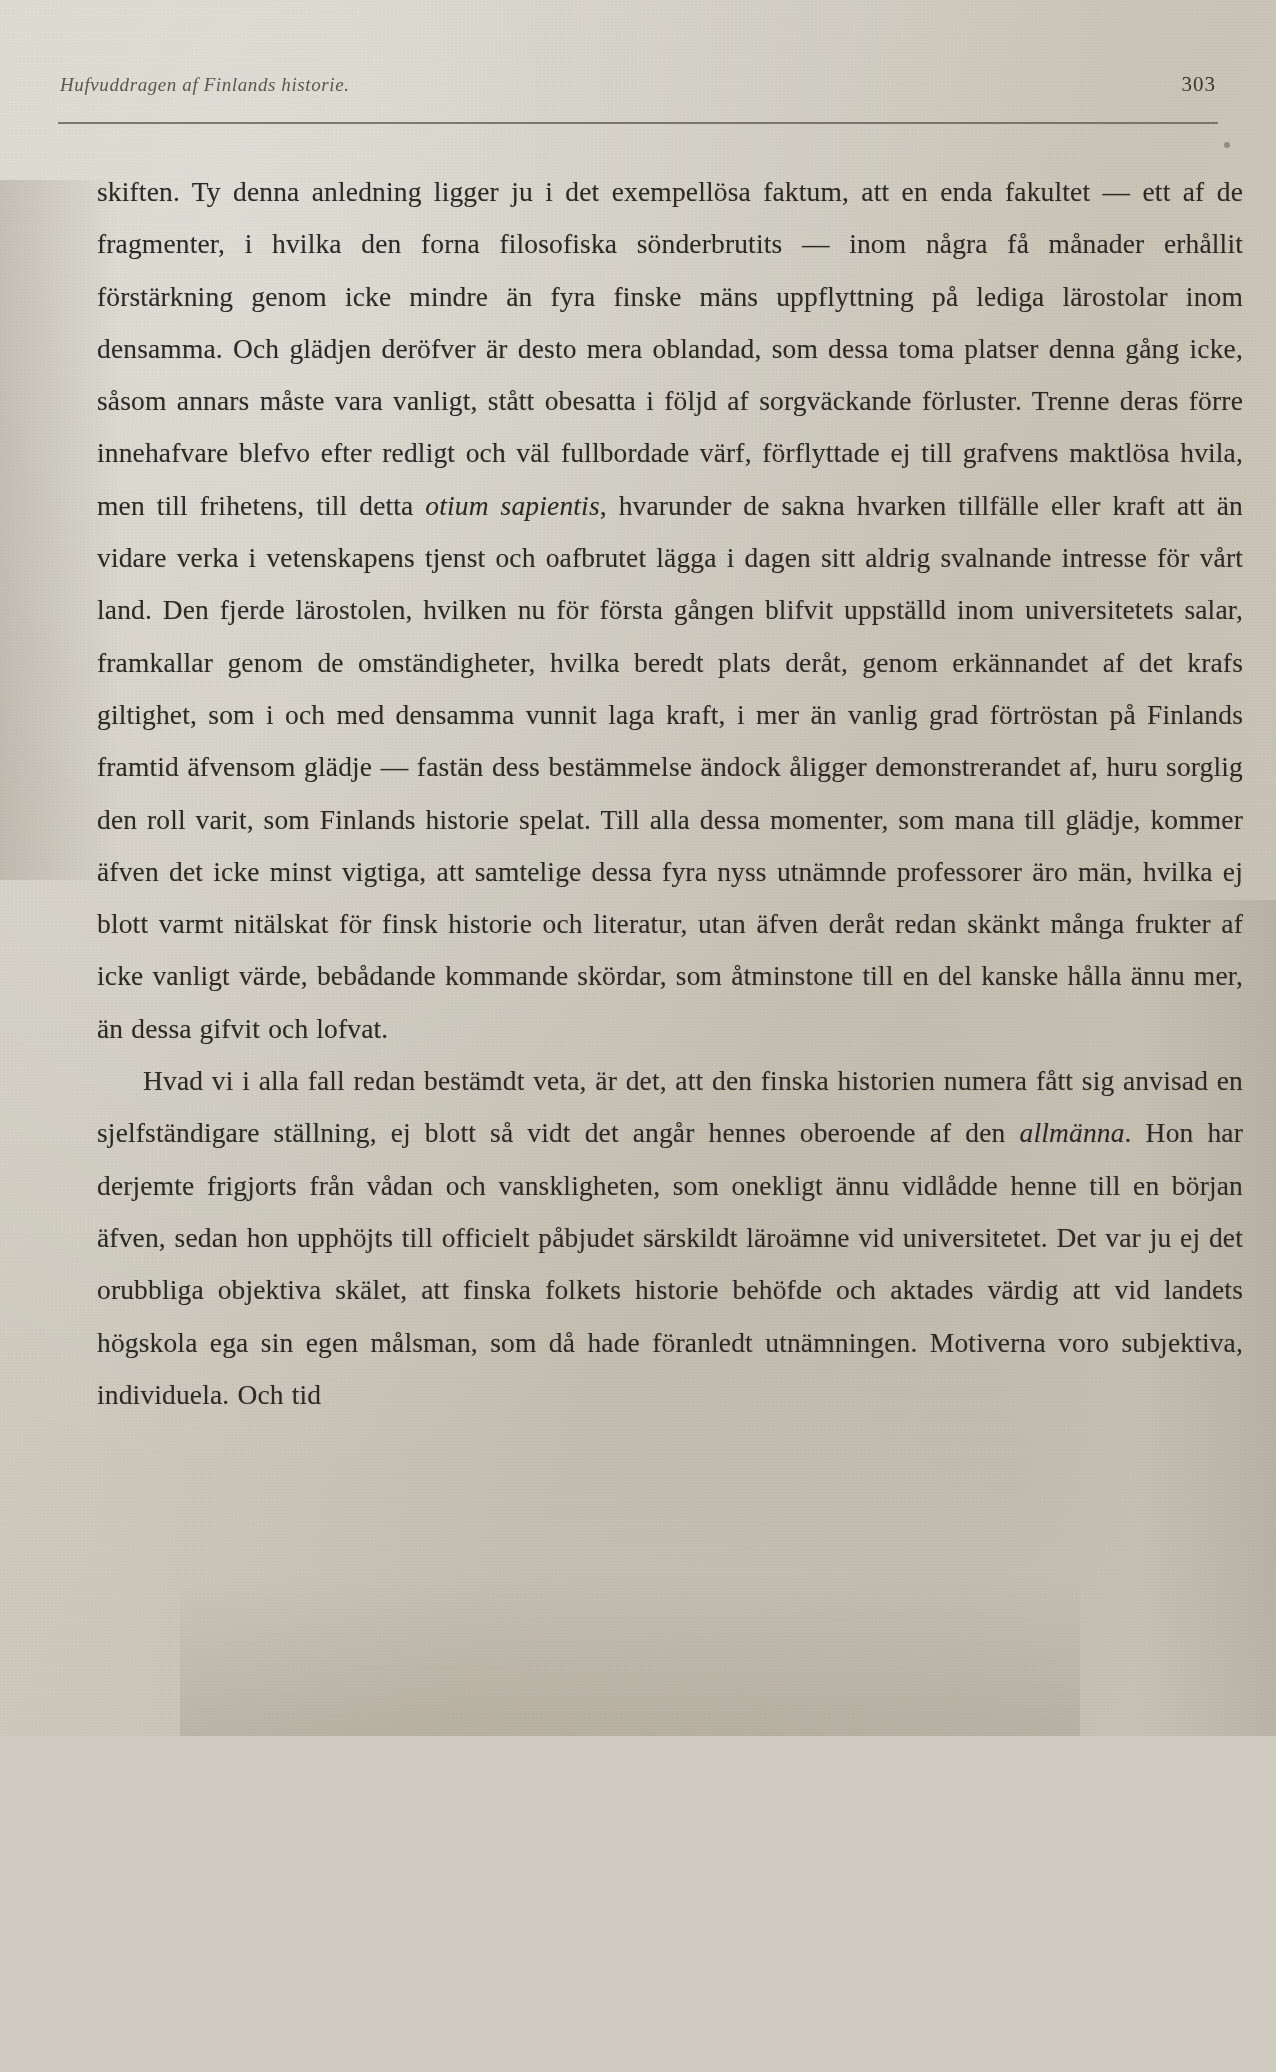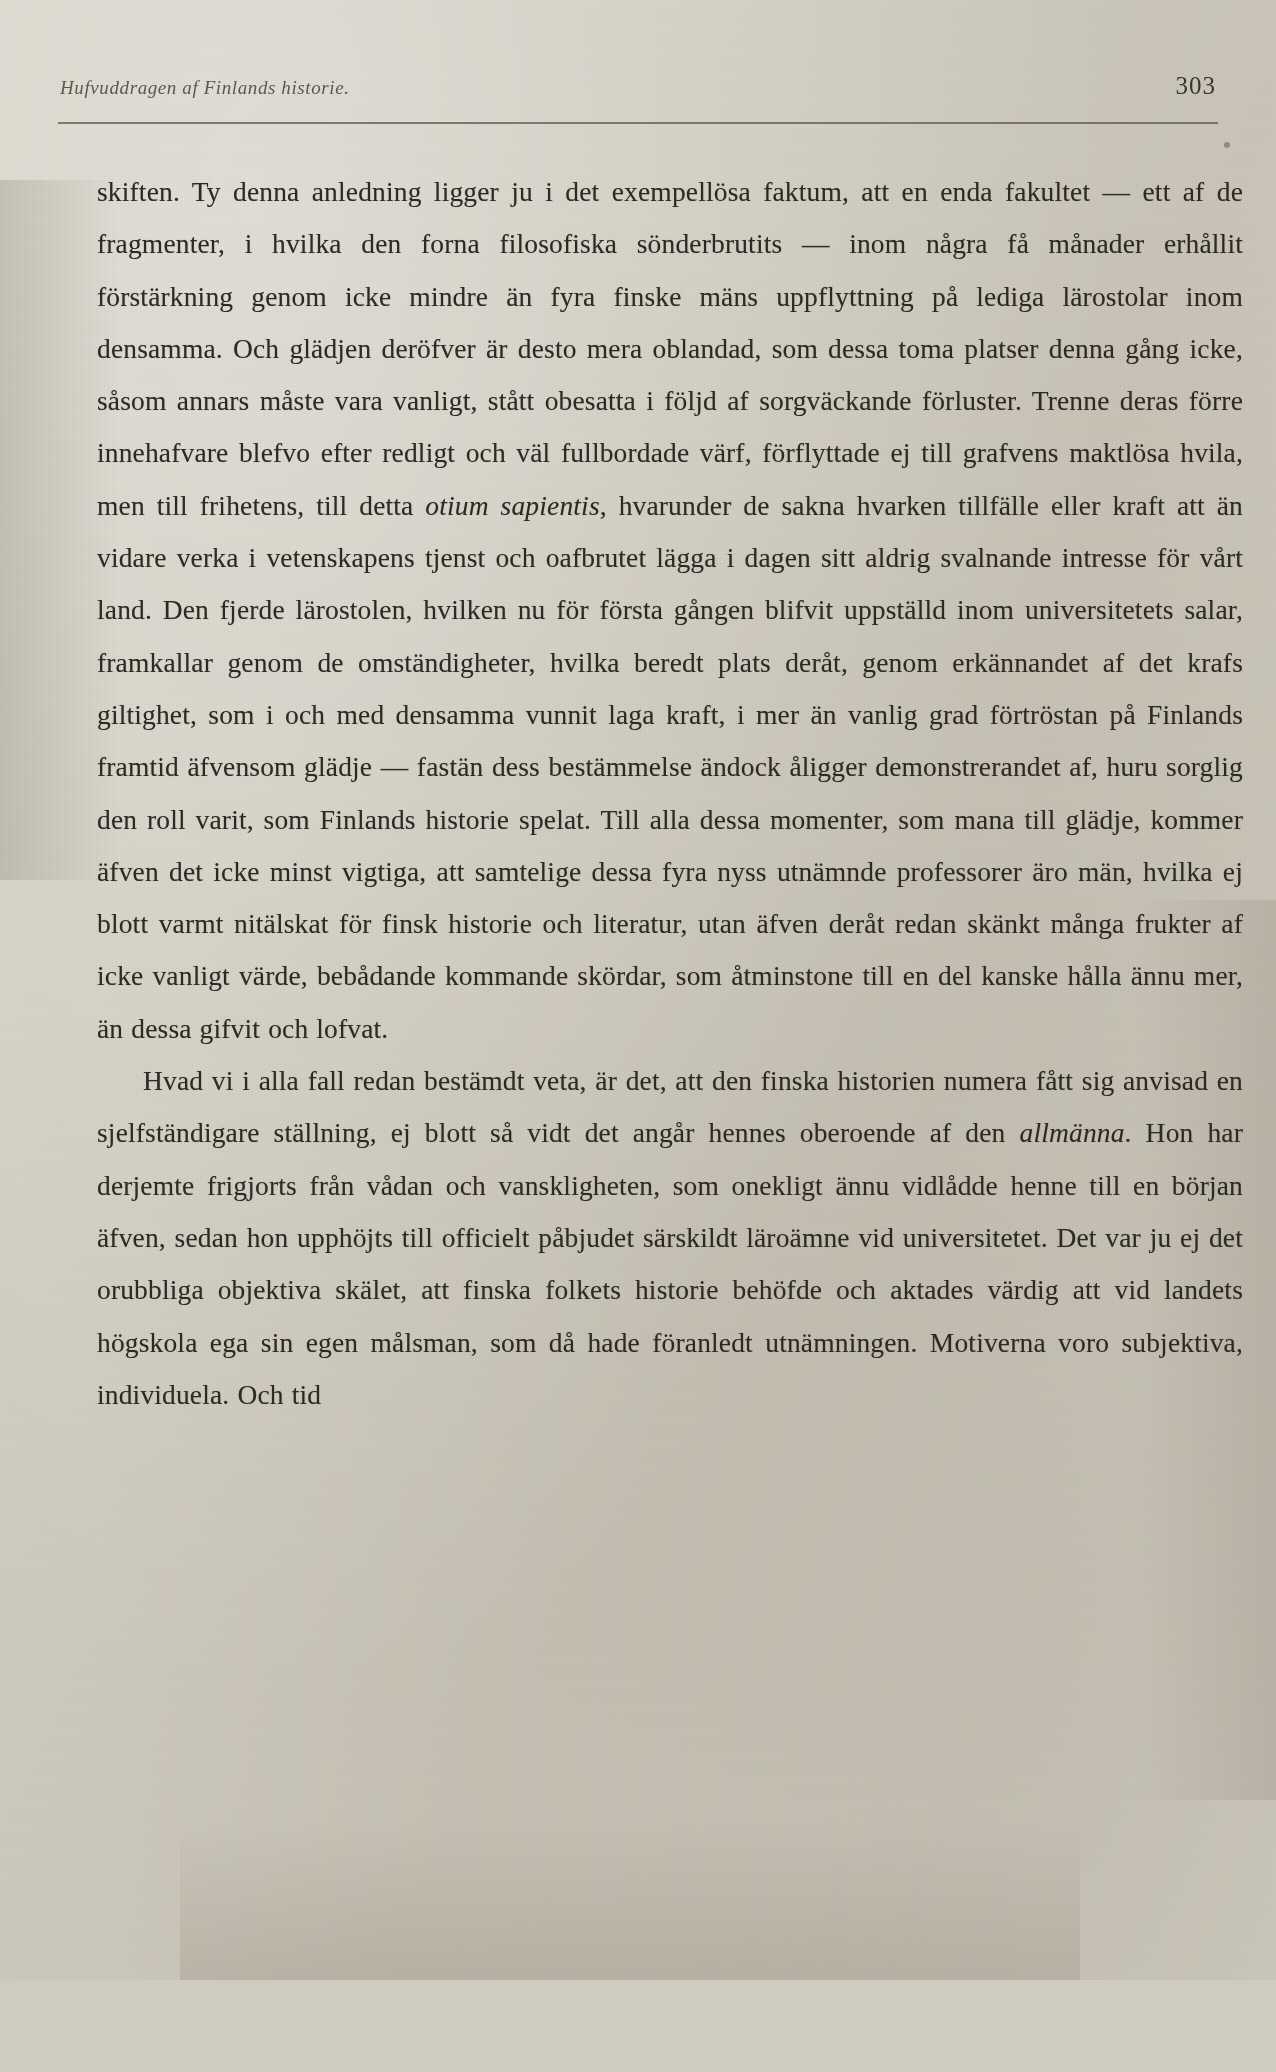--- a/index.html
+++ b/index.html
@@ -8,21 +8,21 @@
   }
   body {
     width: 1276px;
     height: 2072px;
     background: #cfcbc0;
     font-family: "Liberation Serif", serif;
   }
   .page {
     position: relative;
     width: 1276px;
-    height: 1980px;
+    height: 1736px;
     background:
       radial-gradient(ellipse at 20% 10%, rgba(255,255,255,0.30), rgba(255,255,255,0) 60%),
       radial-gradient(ellipse at 80% 85%, rgba(120,110,95,0.14), rgba(255,255,255,0) 65%),
       linear-gradient(115deg, #d6d2c6 0%, #cdc9bd 35%, #c9c4b7 60%, #d2cec2 100%);
     overflow: hidden;
   }
   .grain {
     position: absolute;
     inset: 0;
     pointer-events: none;
@@ -49,21 +49,21 @@
   }
   .runhead-title {
     font-style: italic;
     font-size: 19px;
     letter-spacing: 0.6px;
     color: #4a463e;
     opacity: 0.88;
     white-space: nowrap;
   }
   .runhead-page {
-    font-size: 25px;
+    font-size: 21px;
     color: #3b372f;
     letter-spacing: 1px;
   }
   .rule {
     position: absolute;
     left: 58px;
     top: 122px;
     width: 1160px;
     height: 2px;
     background: #5d584d;

